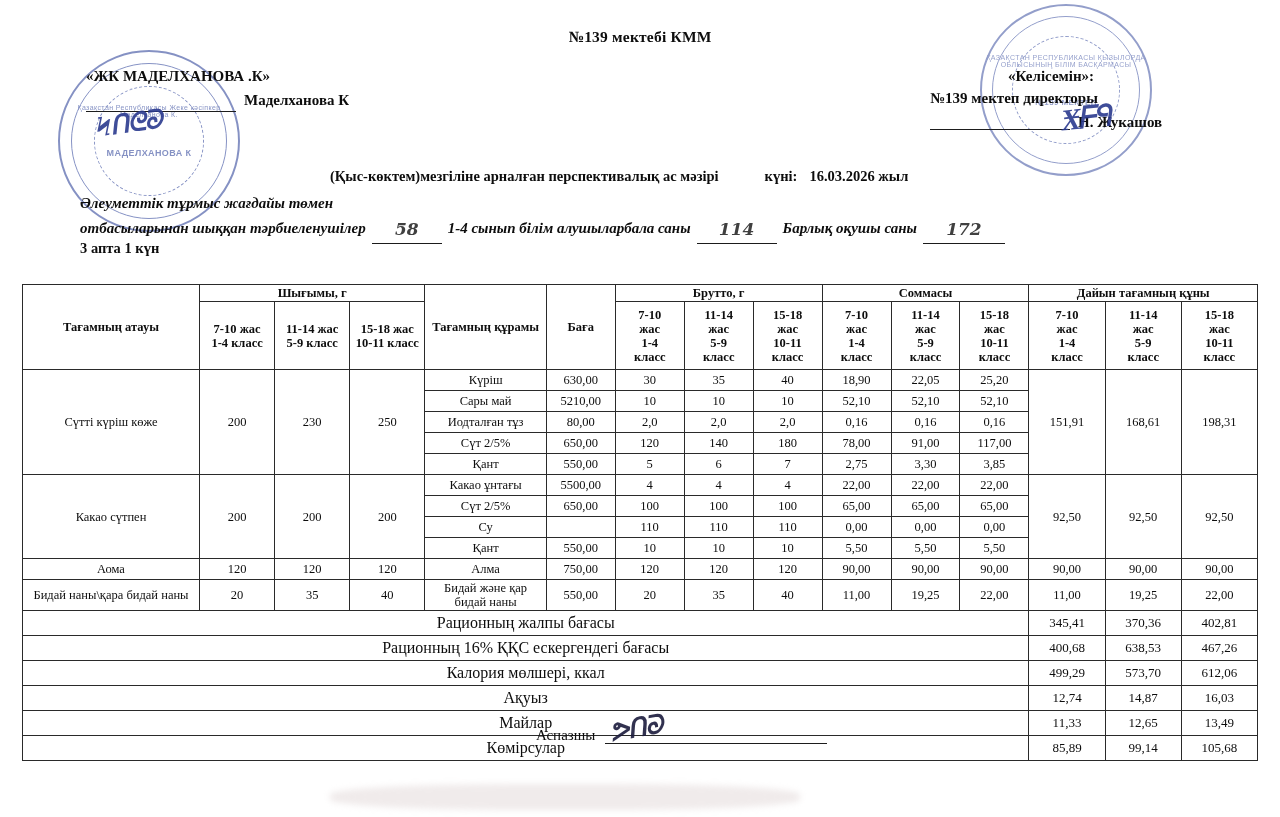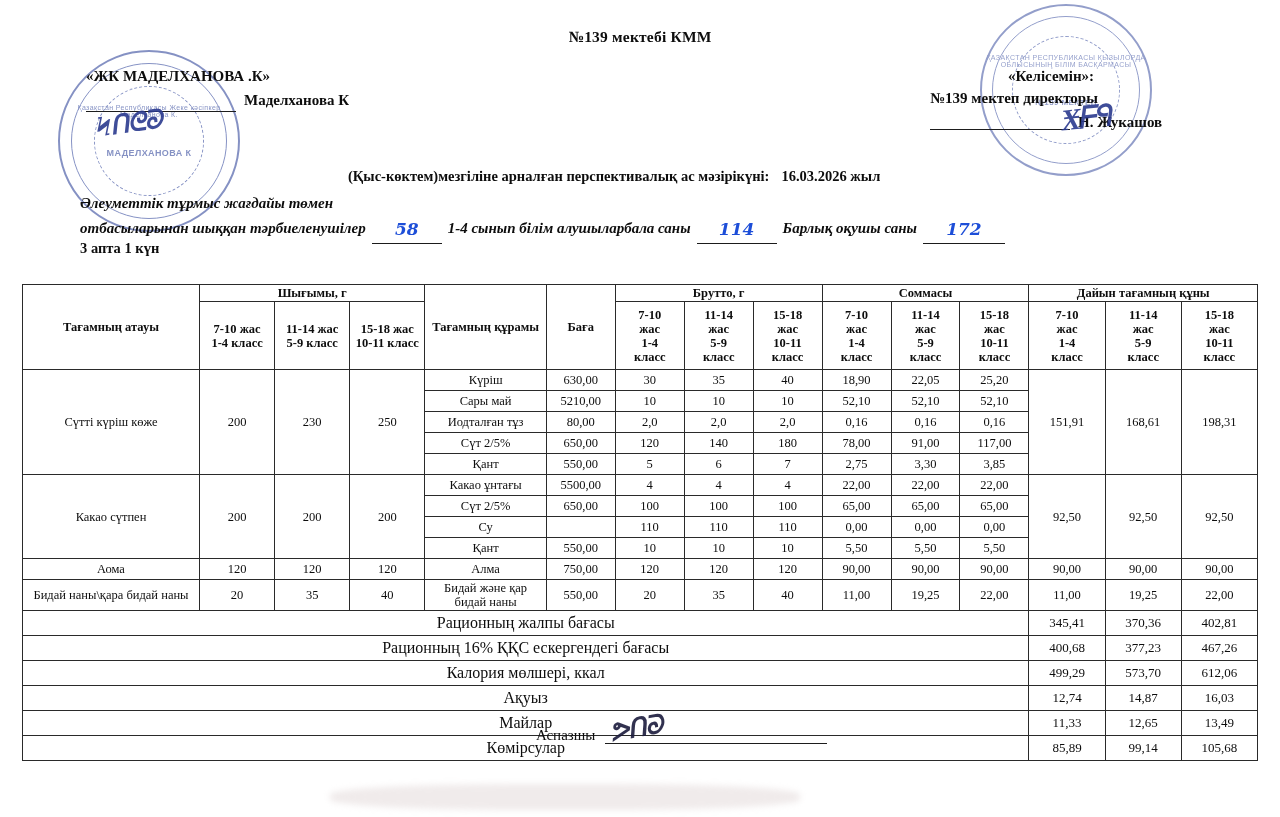--- a/index.html
+++ b/index.html
@@ -171,25 +171,26 @@
     font-size: 26px;
     color: #1b1b3d;
     letter-spacing: -2px;
     transform: rotate(-10deg);
   }
 
   
   .subtitle-row {
     position: absolute;
     top: 168px;
-    left: 348px;
+    left: 330px;
     font-size: 14.5px;
     font-weight: bold;
     display: flex;
     align-items: baseline;
+    gap: 46px;
     white-space: nowrap;
   }
   .subtitle-row .date-grp { display: flex; gap: 12px; text-align: right; }
 
   .social-block {
     position: absolute;
     top: 192px;
     left: 80px;
     width: 1180px;
     font-size: 15px;
@@ -203,21 +204,21 @@
     align-items: center;
     white-space: nowrap;
     gap: 0;
   }
   .fill-blank {
     display: inline-block;
     border-bottom: 1.4px solid #1b1b1b;
     text-align: center;
     font-style: italic;
     font-family: "DejaVu Serif", serif;
-    color: #1d4ed8;
+    color: #404040;
     font-size: 17px;
     position: relative;
     top: 1px;
   }
   .fb-1 { width: 70px; margin: 0 6px; }
   .fb-2 { width: 80px; margin: 0 6px; }
   .fb-3 { width: 82px; margin: 0 6px; }
   .week-line {
     position: absolute;
     top: 240px;
@@ -565,21 +566,21 @@
         </tr>
         <tr>
           <td class="summary-label" colspan="12">Рационның жалпы бағасы</td>
           <td class="summary-val">345,41</td>
           <td class="summary-val">370,36</td>
           <td class="summary-val">402,81</td>
         </tr>
         <tr>
           <td class="summary-label" colspan="12">Рационның 16% ҚҚС ескергендегі бағасы</td>
           <td class="summary-val">400,68</td>
-          <td class="summary-val">377,23</td>
+          <td class="summary-val">638,53</td>
           <td class="summary-val">467,26</td>
         </tr>
         <tr>
           <td class="summary-label" colspan="12">Калория мөлшері, ккал</td>
           <td class="summary-val">499,29</td>
           <td class="summary-val">573,70</td>
           <td class="summary-val">612,06</td>
         </tr>
         <tr>
           <td class="summary-label" colspan="12">Ақуыз</td>

